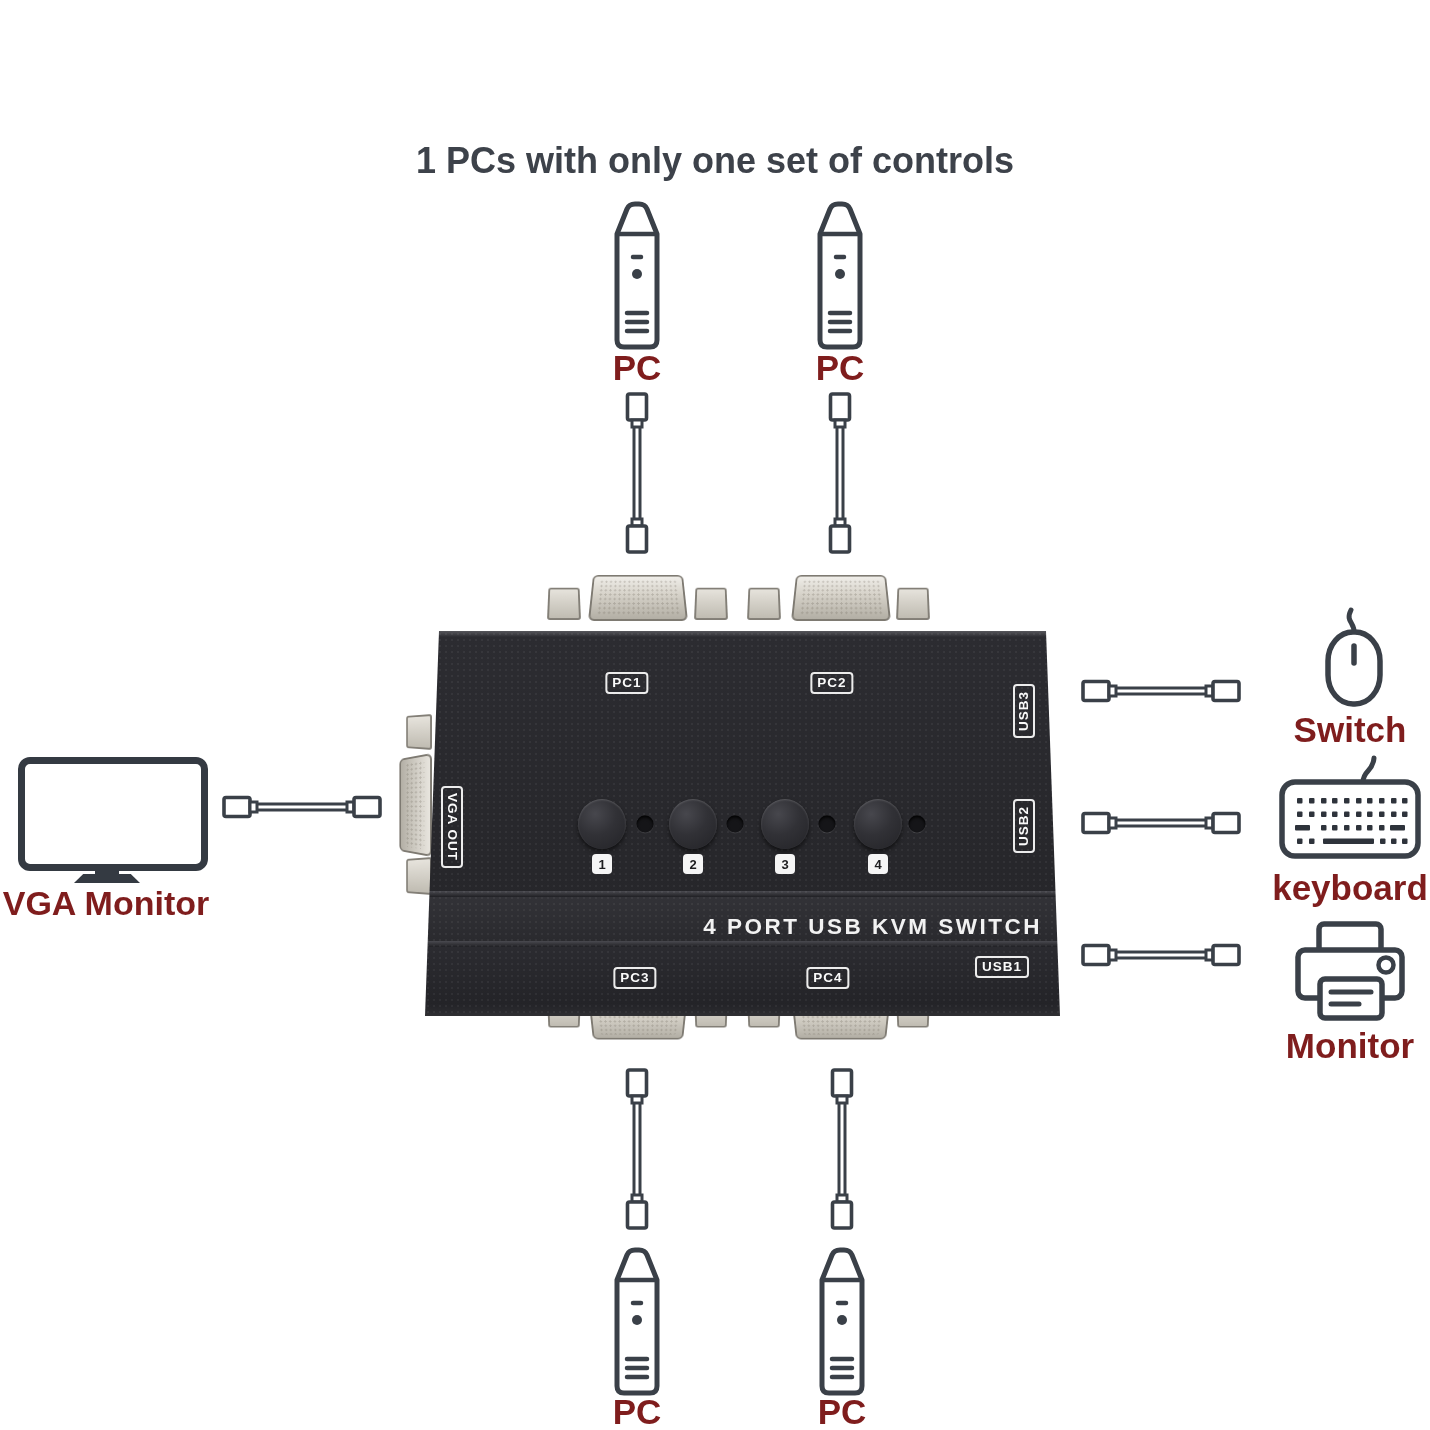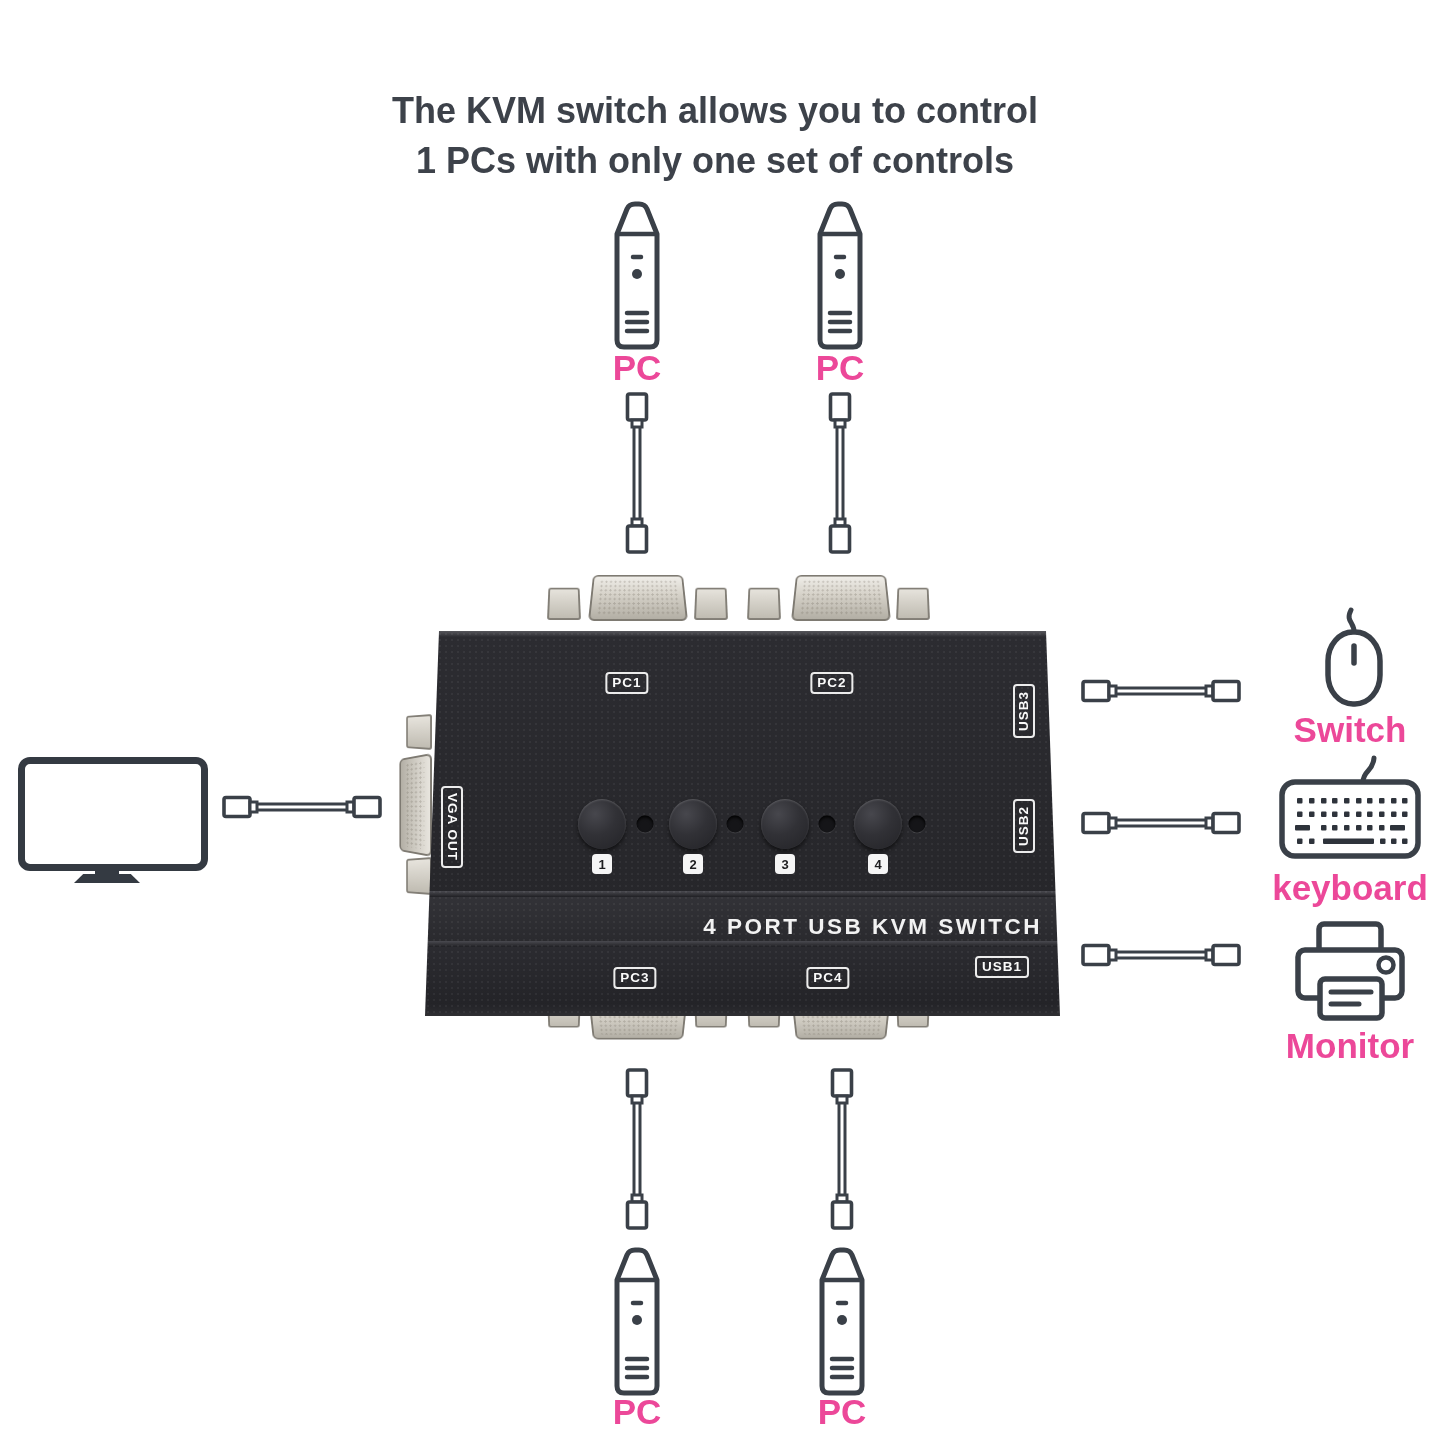--- a/index.html
+++ b/index.html
@@ -6,21 +6,21 @@
   .stage{position:relative;width:1430px;height:1430px;background:#ffffff;overflow:hidden;}
   .abs{position:absolute;}
 
   
   .title{left:0;top:4px;width:100%;text-align:center;font-size:58px;font-weight:bold;
          letter-spacing:1px;color:#3e92e9;}
   .subtitle{left:0;width:100%;text-align:center;font-size:36px;font-weight:bold;color:#3d424a;}
   .sub1{top:90px;} .sub2{top:140px;}
 
   
-  .dev-label{font-size:35px;font-weight:bold;color:#ec4899;text-align:center;}
+  .dev-label{font-size:35px;font-weight:bold;color:#7f1d1d;text-align:center;}
 
   
   .kvm-box{left:425px;top:615px;width:635px;height:385px;
     background:linear-gradient(180deg,#2c2c31 0%,#27272b 60%,#242428 100%);
     clip-path:polygon(14px 0,621px 0,635px 100%,0 100%);margin-top:16px;}
   .box-top-bevel{left:0;top:0;width:100%;height:6px;
     background:linear-gradient(180deg,#56565b,#2c2c31);}
   .box-texture{left:0;top:0;width:100%;height:100%;pointer-events:none;
     background-image:radial-gradient(rgba(255,255,255,0.05) 1px,transparent 1.3px);
     background-size:6px 6px;}
@@ -103,21 +103,20 @@
       <line x1="35" y1="14" x2="125" y2="14" stroke="#3a4048" stroke-width="3"></line>
       <line x1="35" y1="20" x2="125" y2="20" stroke="#3a4048" stroke-width="3"></line>
       <rect x="125" y="12" width="7" height="10" fill="#fff" stroke="#3a4048" stroke-width="3"></rect>
       <rect x="132" y="7.5" width="26" height="19" rx="2" fill="#fff" stroke="#3a4048" stroke-width="3.6"></rect>
     </symbol>
   </defs>
 </svg>
 
 <div class="stage">
 
-  <div class="abs subtitle sub1">The KVM switch allows you to control</div>
   <div class="abs subtitle sub2">1 PCs with only one set of controls</div>
 
   <svg class="abs" style="left:604px;top:200px" width="66" height="152">
       <use href="#sym-tower"></use>
     </svg>
   <svg class="abs" style="left:807px;top:200px" width="66" height="152">
       <use href="#sym-tower"></use>
     </svg>
   <div class="abs dev-label" style="left:577px;top:348px;width:120px">PC</div>
   <div class="abs dev-label" style="left:780px;top:348px;width:120px">PC</div>
@@ -178,20 +177,21 @@
     <div class="abs front-text">4 PORT USB KVM SWITCH</div>
 
     <div class="abs tag" style="left:210px;top:347px">PC3</div>
     <div class="abs tag" style="left:403px;top:347px">PC4</div>
     <div class="abs tag" style="left:577px;top:336px">USB1</div>
   </div>
 
   <div class="abs monitor-screen"></div>
   <div class="abs monitor-neck"></div>
   <div class="abs monitor-base"></div>
+  <div class="abs dev-label" style="left:0px;top:884px;width:212px;font-size:34px">VGA Monitor</div>
   <svg class="abs" style="left:222px;top:790px" width="160" height="34">
       <use href="#sym-hcable"></use>
     </svg>
 
   <svg class="abs" style="left:1081px;top:674px" width="160" height="34">
       <use href="#sym-hcable"></use>
     </svg>
   <svg class="abs" style="left:1081px;top:806px" width="160" height="34">
       <use href="#sym-hcable"></use>
     </svg>

